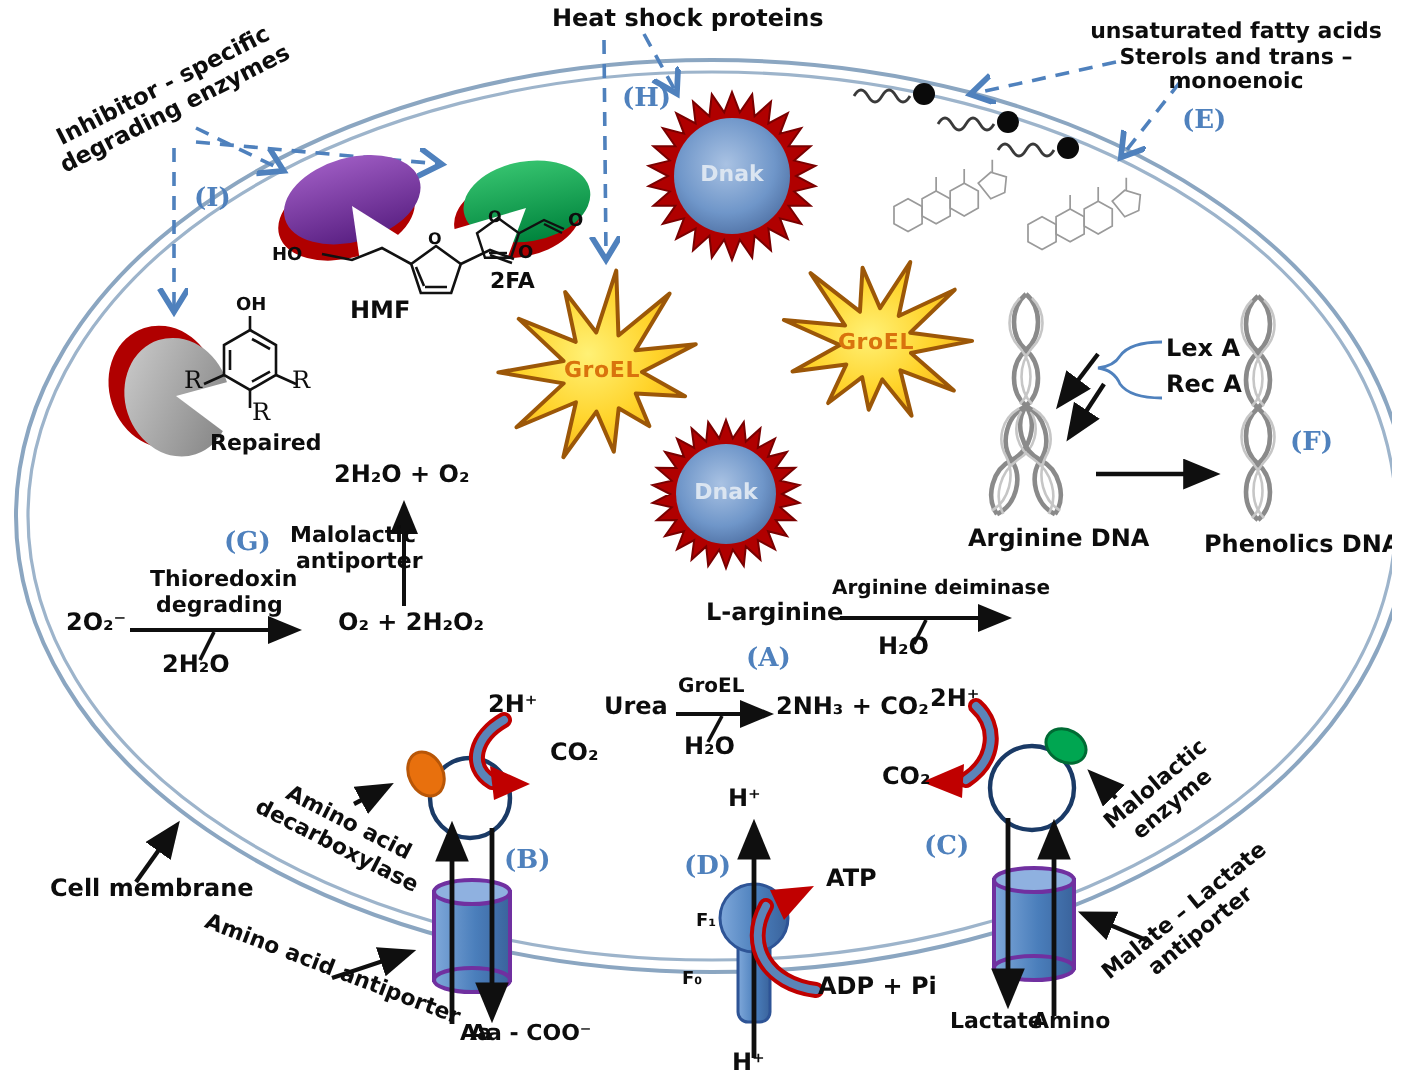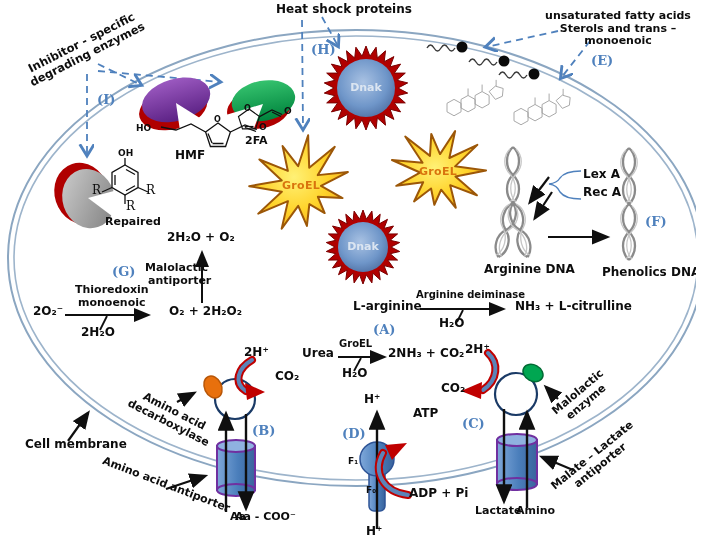--- a/index.html
+++ b/index.html
@@ -272,50 +272,49 @@
 
 <div class="t" style="left:583px;top:168px">Lex A</div>
 <div class="t" style="left:583px;top:186px">Rec A</div>
 <div class="t" style="left:484px;top:263px">Arginine DNA</div>
 <div class="t" style="left:602px;top:266px">Phenolics DNA</div>
 
 <div class="t" style="left:167px;top:231px">2H₂O + O₂</div>
 <div class="t s11" style="left:145px;top:262px">Malolactic</div>
 <div class="t s11" style="left:148px;top:275px">antiporter</div>
 <div class="t s11" style="left:75px;top:284px">Thioredoxin</div>
-<div class="t s11" style="left:78px;top:297px">monoenoic</div>
+<div class="t s11" style="left:78px;top:297px">degrading</div>
 <div class="t" style="left:33px;top:305px">2O₂⁻</div>
 <div class="t" style="left:169px;top:305px">O₂ + 2H₂O₂</div>
 <div class="t" style="left:81px;top:326px">2H₂O</div>
 
 <div class="t" style="left:353px;top:300px">L-arginine</div>
 <div class="t s10" style="left:416px;top:289px">Arginine deiminase</div>
 <div class="t" style="left:439px;top:317px">H₂O</div>
-<div class="t" style="left:515px;top:300px">NH₃ + L-citrulline</div>
 
 <div class="t" style="left:302px;top:347px">Urea</div>
 <div class="t s10" style="left:339px;top:338px">GroEL</div>
 <div class="t" style="left:342px;top:367px">H₂O</div>
 <div class="t" style="left:388px;top:347px">2NH₃ + CO₂</div>
 
 <div class="t" style="left:244px;top:346px">2H⁺</div>
 <div class="t" style="left:275px;top:370px">CO₂</div>
 <div class="t two s11" style="left:137px;top:386px;transform:rotate(27deg);transform-origin:0 0">
   <div>Amino acid</div>
   <div>decarboxylase</div>
 </div>
 <div class="t s11" style="left:105px;top:455px;transform:rotate(21deg);transform-origin:0 0">Amino acid antiporter</div>
 <div class="t s11" style="left:230px;top:511px">Aa</div>
 <div class="t s11" style="left:235px;top:511px">Aa - COO⁻</div>
 
 <div class="t" style="left:364px;top:393px">H⁺</div>
-<div class="t" style="left:413px;top:407px">ATP</div>
+<div class="t" style="left:413px;top:433px">ATP</div>
 <div class="t" style="left:409px;top:487px">ADP + Pi</div>
 <div class="t s9" style="left:348px;top:456px">F₁</div>
-<div class="t s9" style="left:366px;top:485px">F₀</div>
+<div class="t s9" style="left:341px;top:485px">F₀</div>
 <div class="t" style="left:366px;top:525px">H⁺</div>
 
 <div class="t" style="left:465px;top:343px">2H⁺</div>
 <div class="t" style="left:441px;top:382px">CO₂</div>
 <div class="t two s11" style="left:550px;top:408px;transform:rotate(-40deg);transform-origin:0 0">
   <div>Malolactic</div>
   <div>enzyme</div>
 </div>
 <div class="t two s11" style="left:549px;top:483px;transform:rotate(-39deg);transform-origin:0 0">
   <div>Malate – Lactate</div>

